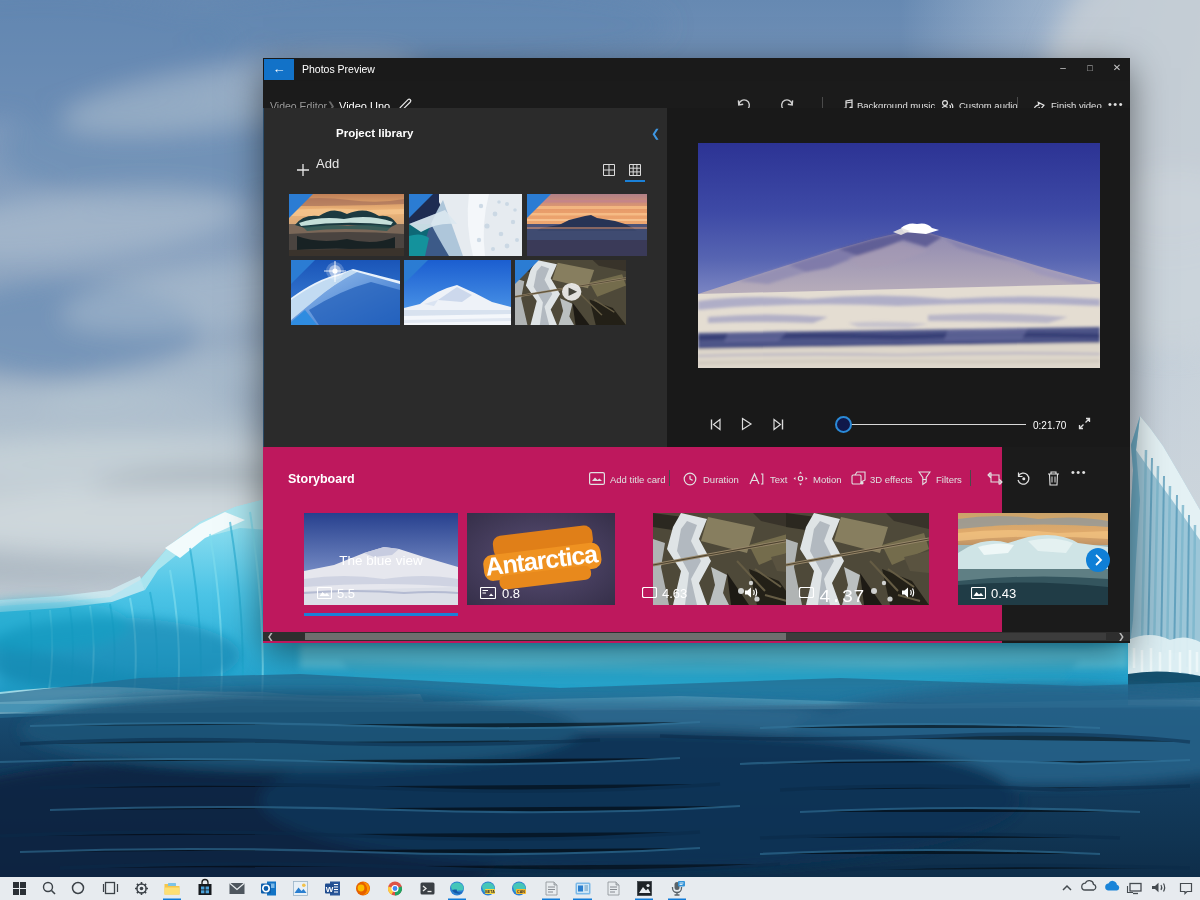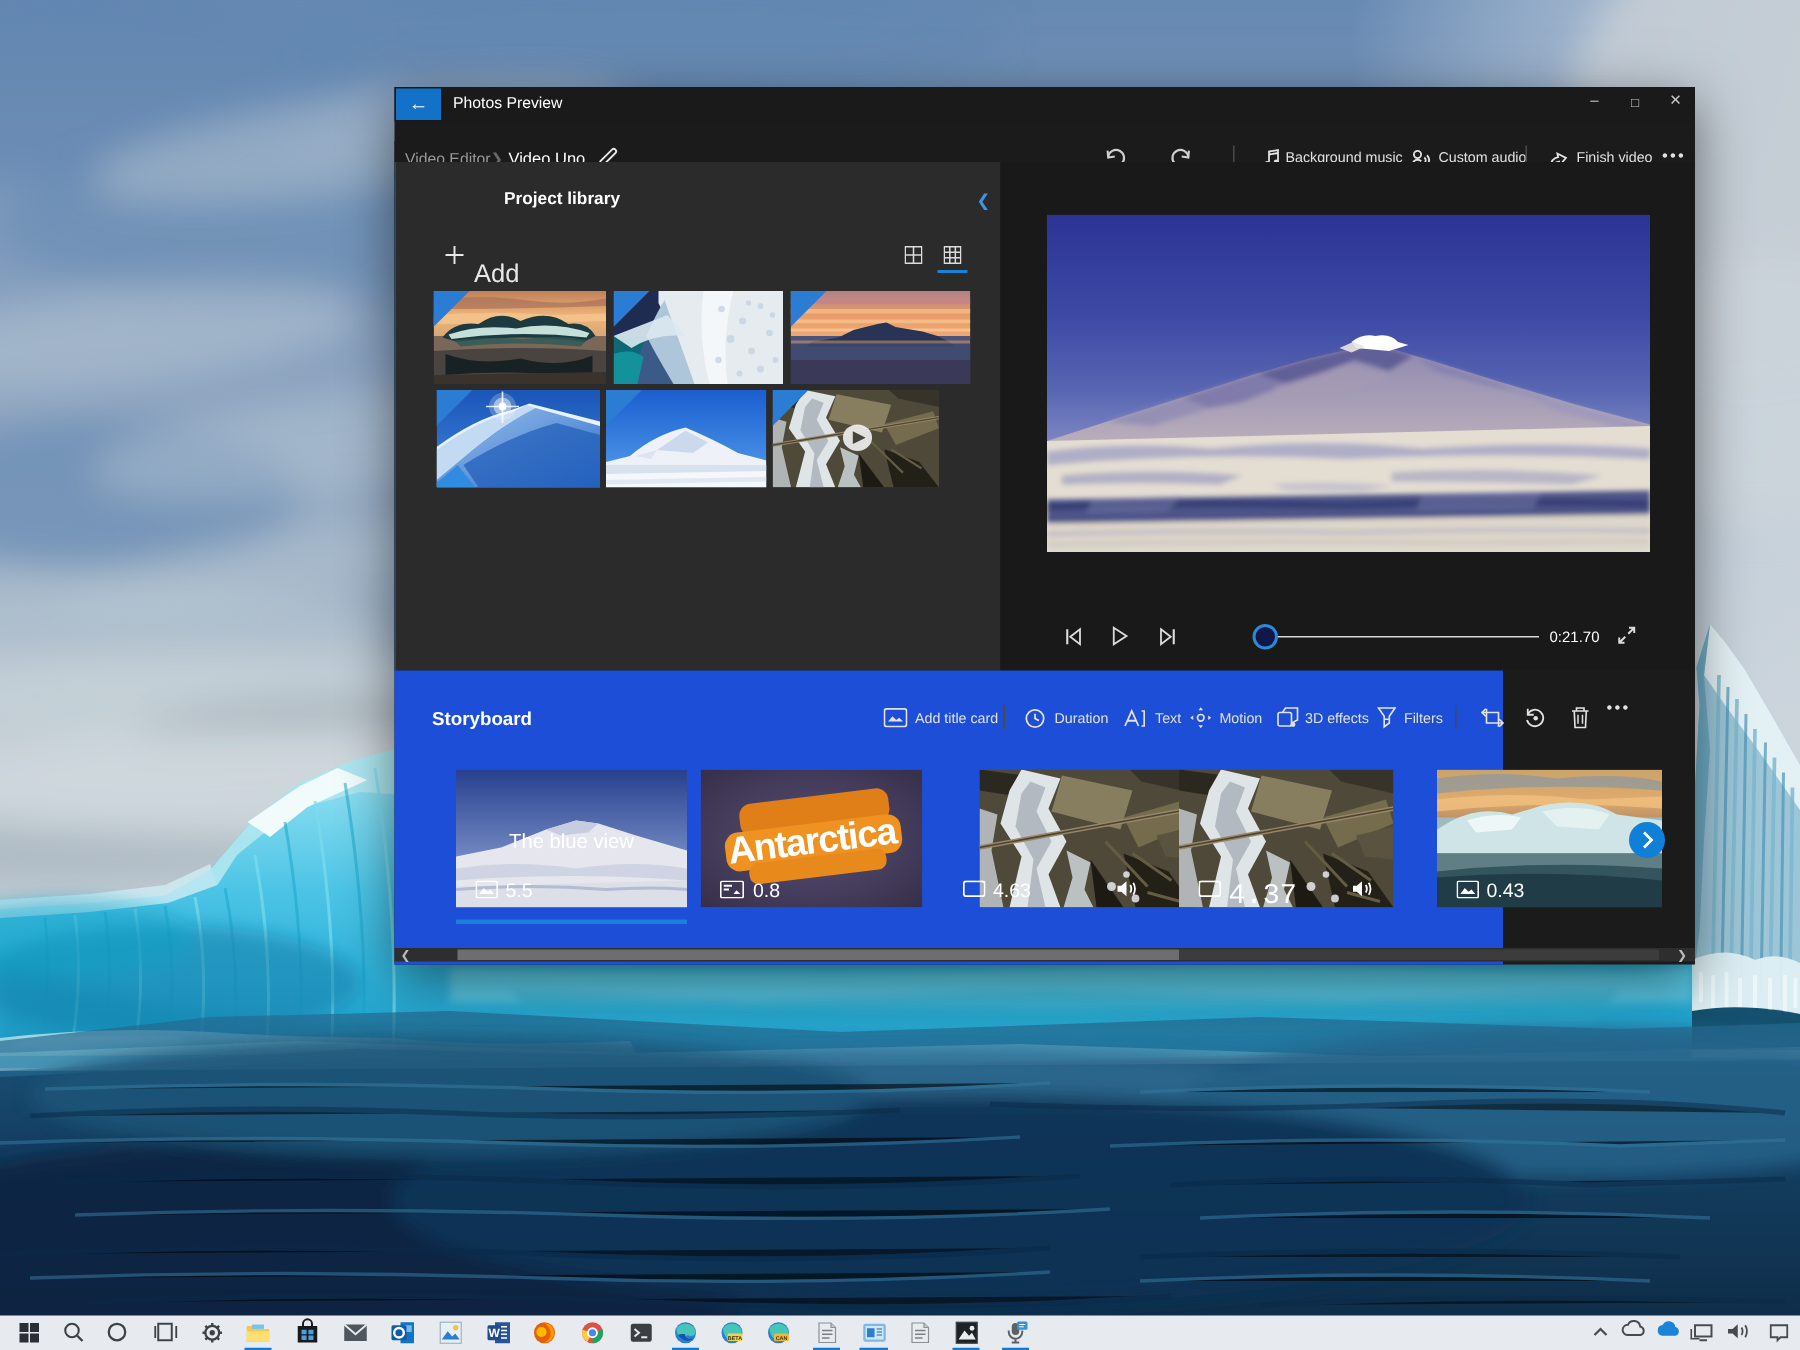--- a/index.html
+++ b/index.html
@@ -8,21 +8,21 @@
 #taskbar{position:absolute;left:0;top:877px;width:1200px;height:23px;background:#e7ebef;}
 #win{position:absolute;left:263px;top:58px;width:867px;height:585px;background:#1b1b1b;box-shadow:0 10px 34px rgba(0,0,0,.5);}
 .abs{position:absolute;}
 #titlebar{position:absolute;left:0;top:0;width:867px;height:23px;background:#1a1a1a;}
 #backbtn{position:absolute;left:1px;top:1px;width:30px;height:21px;background:#1272c8;color:#fff;text-align:center;line-height:20px;font-size:13px;}
 #apptitle{position:absolute;left:39px;top:0;height:23px;line-height:23px;color:#ffffff;font-size:10.5px;}
 .winbtn{position:absolute;top:0px;width:26px;height:20px;color:#c8c8c8;text-align:center;line-height:20px;font-size:10px;}
 #crumbs{position:absolute;left:0;top:23px;width:756px;height:27px;background:#1b1b1b;margin-top:13px;}
 #leftpanel{position:absolute;left:0;top:50px;width:404px;height:339px;background:#2b2b2b;border-left:1px solid #2b4a66;box-sizing:border-box;}
 #rightpanel{position:absolute;left:404px;top:50px;width:463px;height:339px;background:#191919;}
-#storyboard{position:absolute;left:0;top:389px;width:739px;height:196px;background:#1d4ed8;}
+#storyboard{position:absolute;left:0;top:389px;width:739px;height:196px;background:#be185d;}
 .thumb{position:absolute;overflow:hidden;}
 .fold{position:absolute;left:0;top:0;width:0;height:0;border-left:24px solid #2b7cd3;border-bottom:24px solid transparent;}
 svg{display:block;}
 .tool{position:absolute;color:#e0e0e0;font-size:9.5px;white-space:nowrap;}
 </style>
 </head>
 <body>
 <svg id="wall" viewBox="0 0 1200 900" preserveAspectRatio="none">
 <defs>
 <filter id="b6" x="-30%" y="-30%" width="160%" height="160%">
@@ -399,21 +399,21 @@
       </svg>
     <div class="tool" style="left:788px;top:6px;">Finish video</div>
     <div class="abs" style="left:845px;top:4px;color:#e2e2e2;font-size:11px;letter-spacing:1.5px;">•••</div>
   </div>
   <div id="leftpanel">
     <div class="abs" style="left:25px;top:19px;font-size:11.5px;font-weight:bold;color:#fff;margin-left:47px;">Project library</div>
     <div class="abs" style="left:387px;top:19px;font-size:11px;color:#3e96e2;">❮</div>
     <svg class="abs" style="left:32px;top:55px;" width="14" height="14" viewBox="0 0 14 14">
         <path d="M7 1 L7 13 M1 7 L13 7" stroke="#e8e8e8" stroke-width="1.3"></path>
       </svg>
-    <div class="abs" style="left:52px;top:65px;font-size:17px;color:#e8e8e8;">Add</div>
+    <div class="abs" style="left:52px;top:48px;font-size:13px;color:#e8e8e8;">Add</div>
     <svg class="abs" style="left:339px;top:56px;" width="12" height="12" viewBox="0 0 12 12">
         <path d="M0.5 0.5 H11.5 V11.5 H0.5 Z M6 0.5 V11.5 M0.5 6 H11.5" fill="none" stroke="#dcdcdc" stroke-width="1"></path>
       </svg>
     <svg class="abs" style="left:365px;top:56px;" width="12" height="12" viewBox="0 0 12 12">
         <path d="M0.5 0.5 H11.5 V11.5 H0.5 Z M4.2 0.5 V11.5 M7.9 0.5 V11.5 M0.5 4.2 H11.5 M0.5 7.9 H11.5" fill="none" stroke="#dcdcdc" stroke-width="1"></path>
       </svg>
     <div class="abs" style="left:361px;top:72px;width:20px;height:2px;background:#1a80d8;"></div>
   </div>
   <div id="rightpanel"></div>
 

